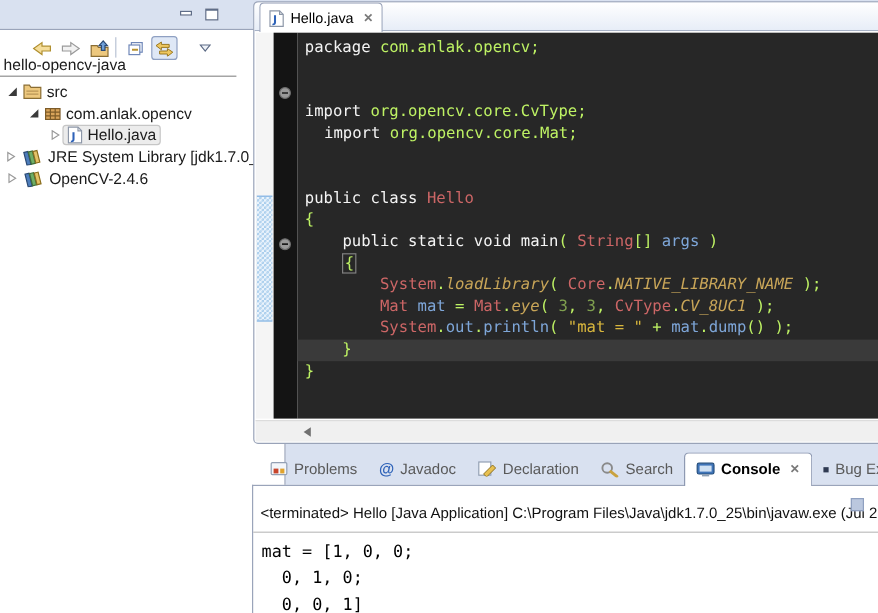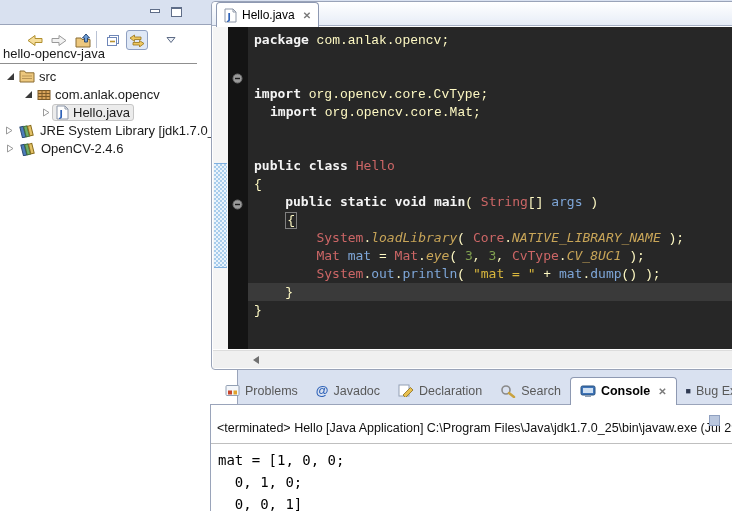--- a/index.html
+++ b/index.html
@@ -47,22 +47,22 @@
       background-image:
         linear-gradient(45deg,#a8cdec 25%,transparent 25%,transparent 75%,#a8cdec 75%),
         linear-gradient(45deg,#a8cdec 25%,transparent 25%,transparent 75%,#a8cdec 75%);
       background-size:4px 4px; background-position:0 0,2px 2px;
       border-top:1px solid #7fb0e0; border-bottom:1px solid #7fb0e0; }
   .ed-gutter { position:absolute; left:15px; top:0; bottom:0; width:20px; background:#141414; }
   .fold { position:absolute; left:4px; }
   .ed-code { position:absolute; left:35px; right:0; top:0; bottom:0; background:#272727; font-family:"DejaVu Sans Mono", monospace; font-size:13px; line-height:18px; }
   .cur-line { position:absolute; left:0; right:0; height:18px; background:#3a3a3a; }
   .code-line { position:absolute; left:6px; right:0; height:18px; white-space:pre; }
-  .tok-kw { color:#f4f4f4; font-weight:bold; }
-  .tok-pl { color:#fef9c3;font-family:Liberation Mono, monospace; }
+  .tok-kw { color:#f4f4f4; font-weight:normal; }
+  .tok-pl { color:#bef264; }
   .tok-ty { color:#cc6666; }
   .tok-var { color:#7ea6d8; }
   .tok-sm { color:#c8a558; font-style:italic; }
   .tok-ct { color:#c8a558; font-style:italic; }
   .tok-nm { color:#7f9f4f; }
   .tok-st { color:#d8b63d; }
   .tok-brace { border:1px solid #808080; padding:0 1px; }
   .ed-hscroll { position:absolute; left:1px; right:0; bottom:1px; height:18px; background:#f0f0f0; border-top:1px solid #dcdcdc; }
   .hs-arrow { position:absolute; left:40px; top:5px; width:0; height:0; border-top:4px solid transparent; border-bottom:4px solid transparent; border-right:6px solid #707070; }
 

